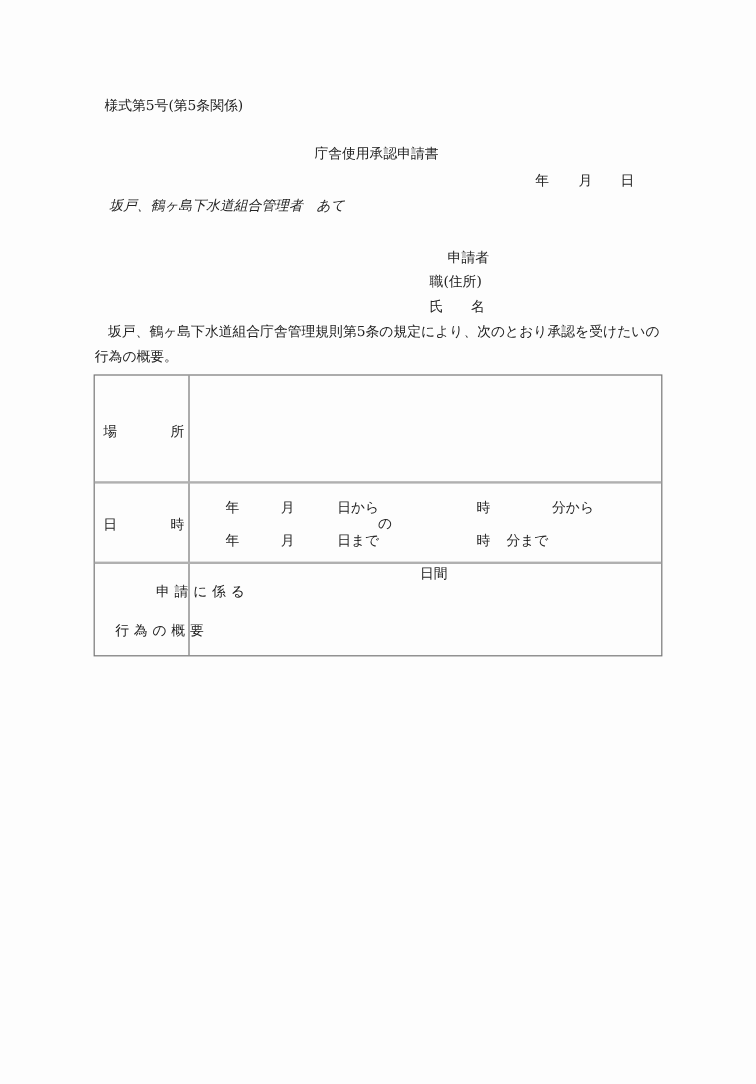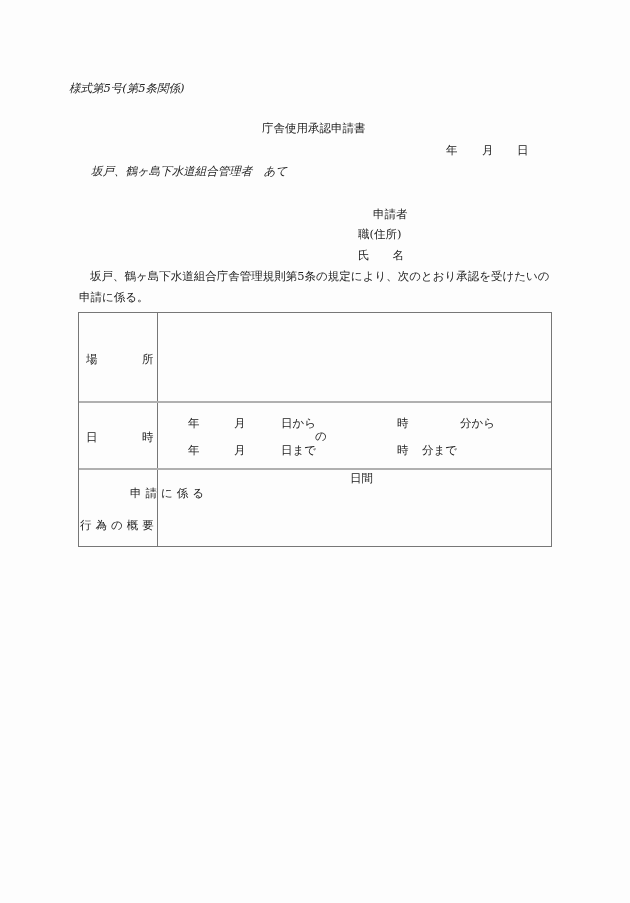--- a/index.html
+++ b/index.html
@@ -16,41 +16,41 @@
   .hline { position: absolute; left: 0; right: 0; height: 0; border-top: 2px solid #b0b0b0; }
   .vline { position: absolute; top: 0; bottom: 0; width: 0; border-left: 1px solid #777; left: 78px; }
   .cell-txt { position: absolute; white-space: nowrap; line-height: 14px; }
   .spaced { letter-spacing: 4px; }
 </style>
 </head>
 <body>
 
 <div>
 
-  <div class="abs" style="left:69px; top:81px;font-style:italic;">様式第5号(第5条関係)</div>
+  <div class="abs" style="left:87px; top:81px;">様式第5号(第5条関係)</div>
 
   <div class="abs" style="left:262px; top:121px;">庁舎使用承認申請書</div>
 
   <div>
     <span class="abs" style="left:446px; top:143px;">年</span>
     <span class="abs" style="left:482px; top:143px;">月</span>
     <span class="abs" style="left:517px; top:143px;">日</span>
   </div>
 
   <div class="abs" style="left:91px; top:164px;font-style:italic;">坂戸、鶴ヶ島下水道組合管理者　あて</div>
 
   <div>
     <div class="abs" style="left:345px; top:207px;margin-left:28px;">申請者</div>
     <div class="abs" style="left:358px; top:227px;">職(住所)</div>
     <div class="abs" style="left:358px; top:248px;">氏　　名</div>
   </div>
 
   <div>
     <div class="abs" style="left:90px; top:269px;">坂戸、鶴ヶ島下水道組合庁舎管理規則第5条の規定により、次のとおり承認を受けたいの</div>
-    <div class="abs" style="left:79px; top:290px;">申請に係る。</div>
+    <div class="abs" style="left:79px; top:290px;">行為の概要。</div>
   </div>
 
   <div class="tbl">
     <div class="vline"></div>
     <div class="hline" style="top:88px;"></div>
     <div class="hline" style="top:155px;"></div>
 
     <div>
       <span class="cell-txt" style="left:7px; top:39px;">場</span>
       <span class="cell-txt" style="left:63px; top:39px;">所</span>
@@ -72,18 +72,18 @@
 
       <span class="cell-txt" style="left:109px; top:130px;">年</span>
       <span class="cell-txt" style="left:155px; top:130px;">月</span>
       <span class="cell-txt" style="left:202px; top:130px;">日まで</span>
       <span class="cell-txt" style="left:318px; top:130px;">時</span>
       <span class="cell-txt" style="left:343px; top:130px;">分まで</span>
     </div>
 
     <div>
       <span class="cell-txt spaced" style="left:7px; top:173px;padding-left:44px;">申請に係る</span>
-      <span class="cell-txt spaced" style="left:1px; top:205px;text-align:right;">行為の概要</span>
+      <span class="cell-txt spaced" style="left:17px; top:205px;text-align:right;">行為の概要</span>
       <div style="position:absolute; left:80px; top:158px; width:390px; height:74px;"></div>
     </div>
   </div>
 
 </div>
 
 </body></html>

